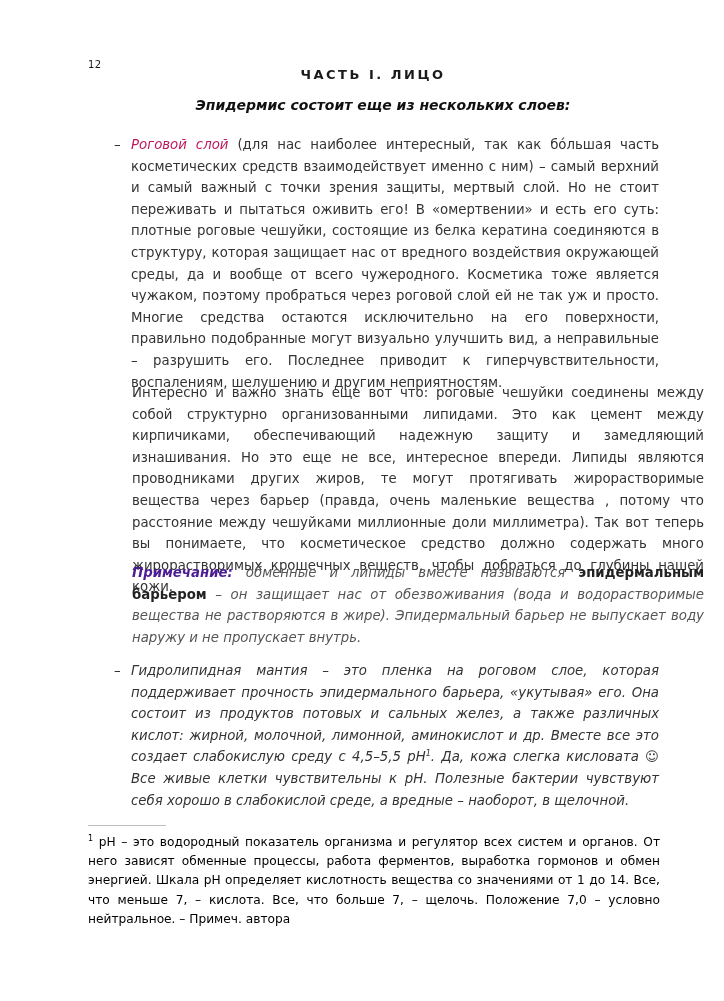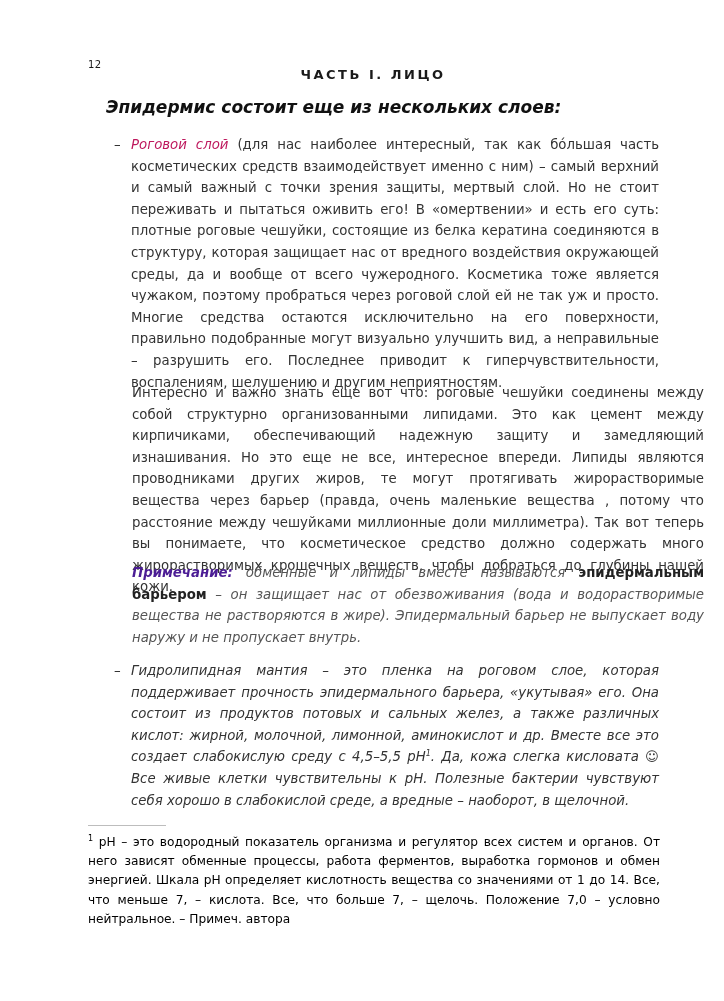--- a/index.html
+++ b/index.html
@@ -1,20 +1,20 @@
 <!DOCTYPE html>
 <html><head>
   <meta charset="utf-8">
   <style>
     html, body { margin: 0; padding: 0; background: #ffffff; }
     body { width: 724px; height: 1001px; position: relative; overflow: hidden;
            font-family: "DejaVu Sans", sans-serif; color: #2b2b2b; }
     .page-number { position: absolute; left: 88px; top: 59px; font-size: 10px; font-weight: normal; color: #1a1a1a; letter-spacing: 0.5px; }
     .running-head { position: absolute; left: 0; width: 724px; top: 67px; text-align: center; font-size: 13px; font-weight: bold; letter-spacing: 2.5px; color: #1a1a1a; padding-left: 22px; box-sizing: border-box; }
-    .section-title { position: absolute; left: 88px; width: 572px; top: 97px; font-size: 17px; font-weight: bold; font-style: italic; color: #111; padding-left: 18px; box-sizing: border-box; }
+    .section-title { position: absolute; left: 88px; width: 572px; top: 97px; text-align: center; font-size: 14px; font-weight: bold; font-style: italic; color: #111; padding-left: 18px; box-sizing: border-box; }
     .text { font-size: 13.3px; line-height: 21.6px; text-align: justify; color: #333; }
     .bullet { position: absolute; left: 114px; width: 545px; }
     .bullet .dash { position: absolute; left: 0; top: 0; }
     .bullet .body { padding-left: 17px; text-indent: 0; }
     .para { position: absolute; left: 88px; width: 572px; margin-left: 44px; }
     .note { font-style: italic; color: #555; }
     .note b { font-style: italic; color: #4c1d95; }
     .note .strong { font-style: normal; font-weight: bold; color: #222; }
     em { color: #be185d; }
     .hydro { font-style: italic; color: #333; }

